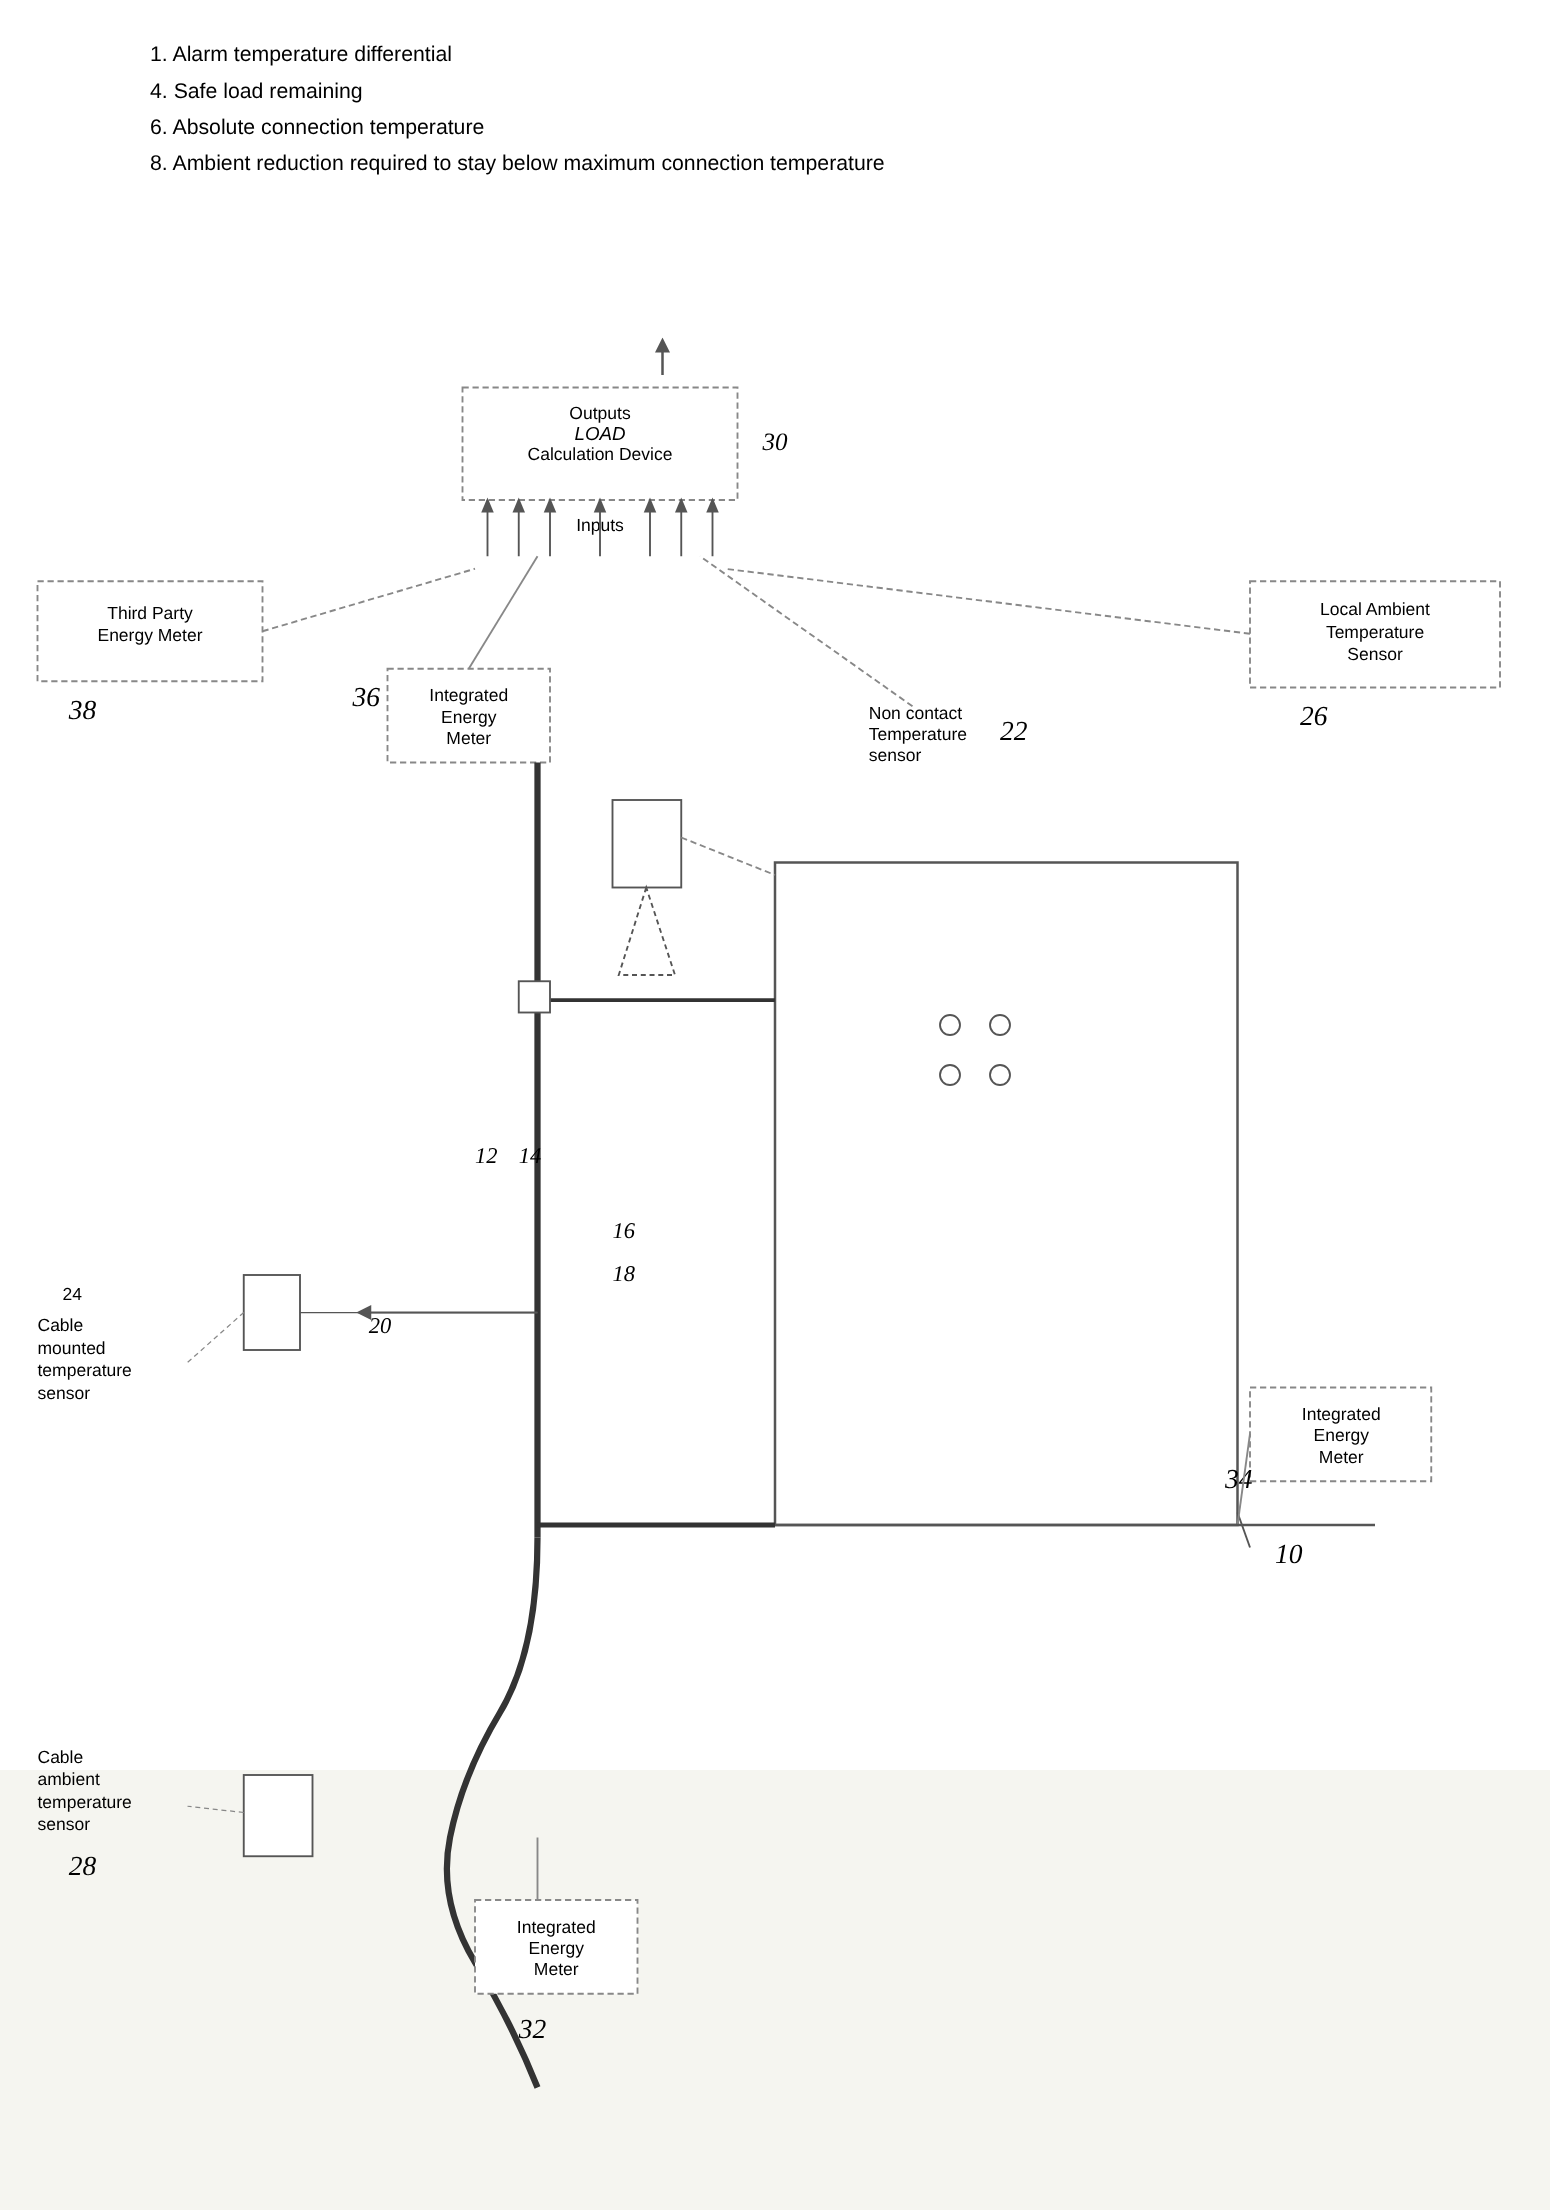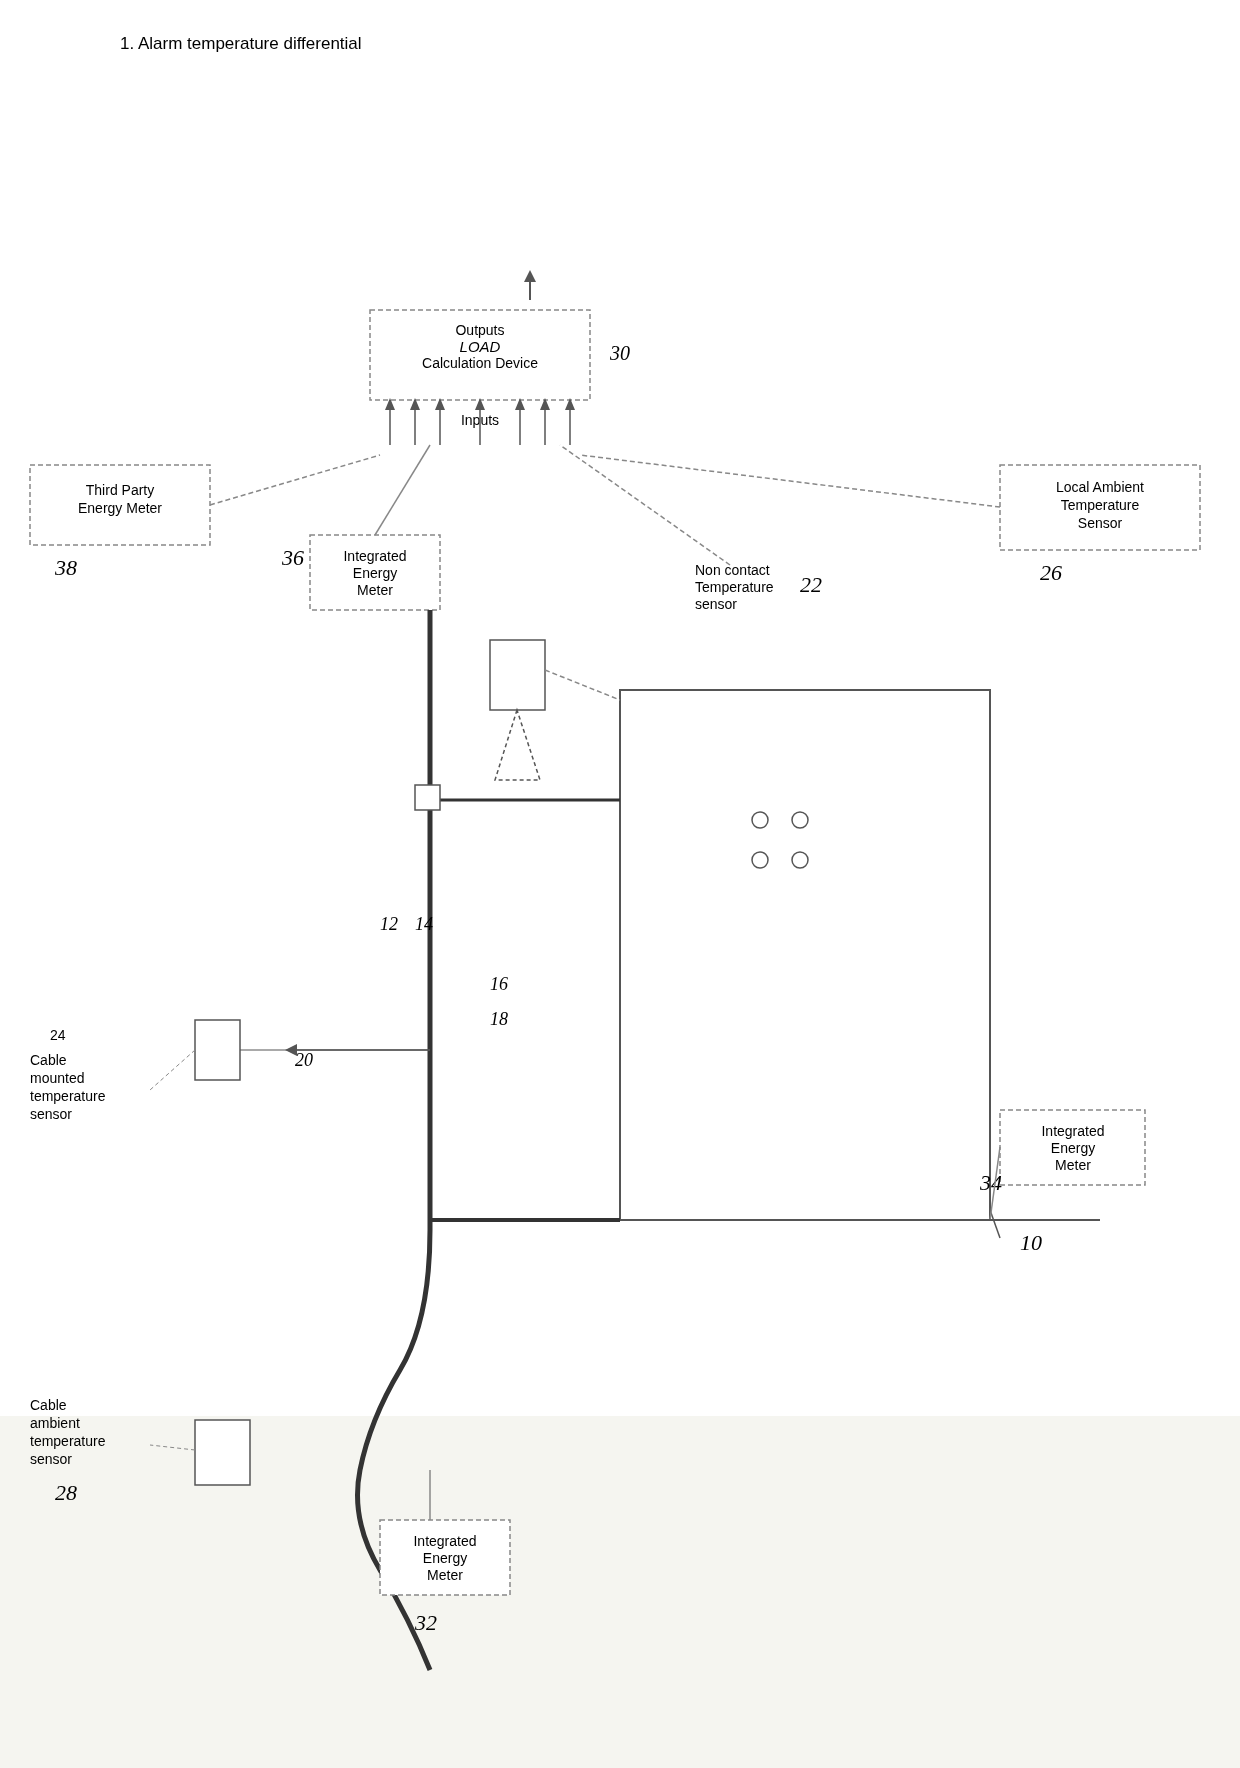--- a/index.html
+++ b/index.html
@@ -27,20 +27,23 @@
       font-size: 17px;
       line-height: 1.7;
     }
   </style>
 </head>
 <body>
 <div class="page">
 
 <div class="numbered-list">
   <div>1. Alarm temperature differential</div>
+  <div>4. Safe load remaining</div>
+  <div>6. Absolute connection temperature</div>
+  <div>8. Ambient reduction required to stay below maximum connection temperature</div>
 </div>
 
 <svg style="position:absolute;top:270px;left:0;width:1240px;height:1490px;" viewBox="0 0 1240 1490">
 
   <line x1="530" y1="30" x2="530" y2="5" stroke="#555" stroke-width="2"></line>
   <polygon points="530,0 524,12 536,12" fill="#555"></polygon>
 
   <rect x="370" y="40" width="220" height="90" fill="white" stroke="#888" stroke-width="1.5" stroke-dasharray="5,3"></rect>
   <text x="480" y="65" font-size="14" text-anchor="middle" font-family="Arial">Outputs</text>
   <text x="480" y="82" font-size="15" text-anchor="middle" font-family="Arial" font-style="italic">LOAD</text>

